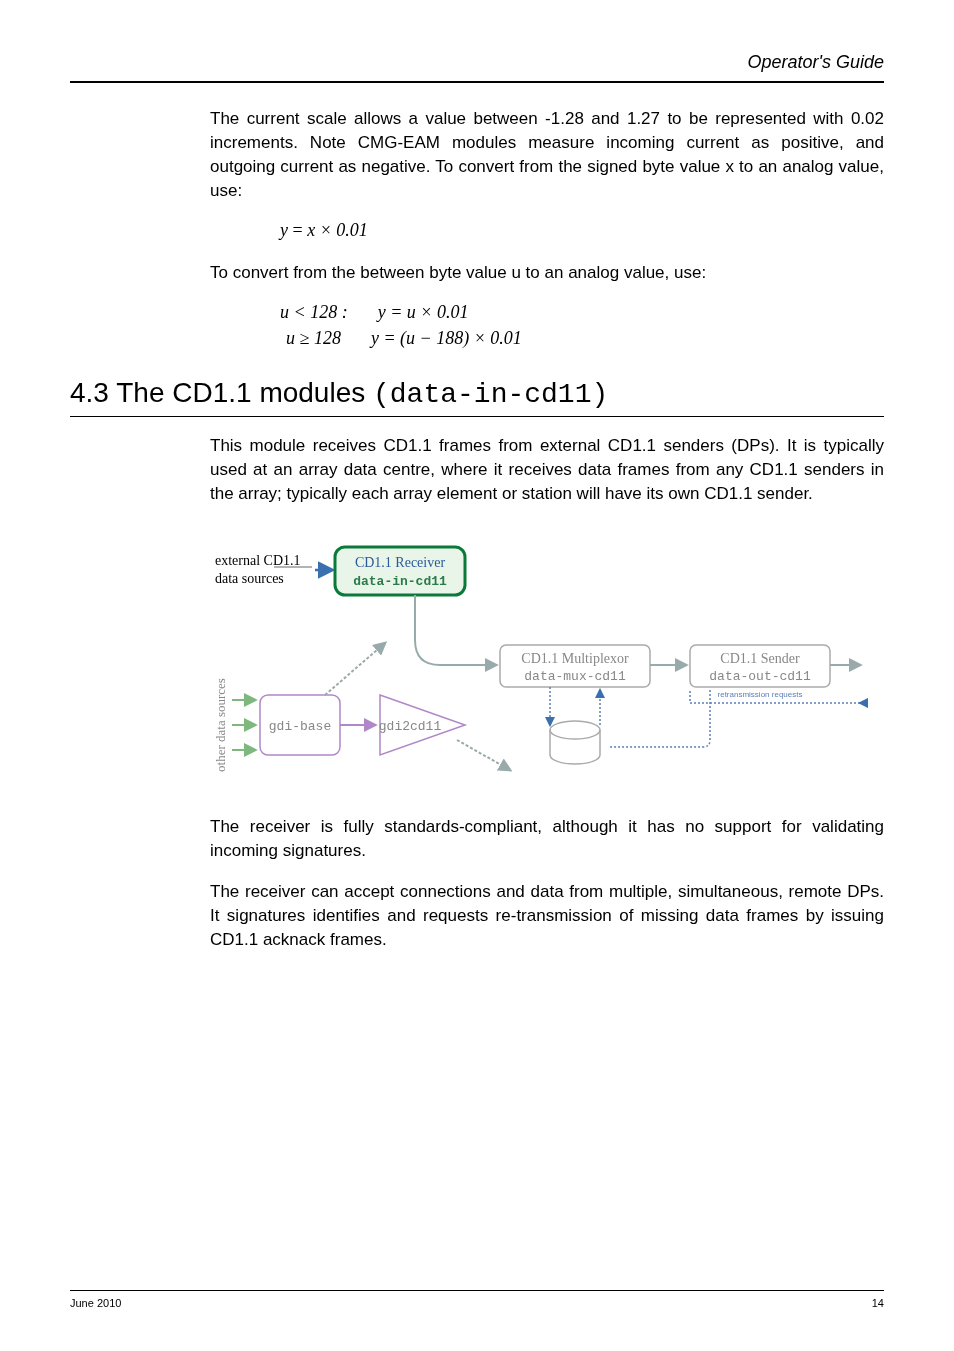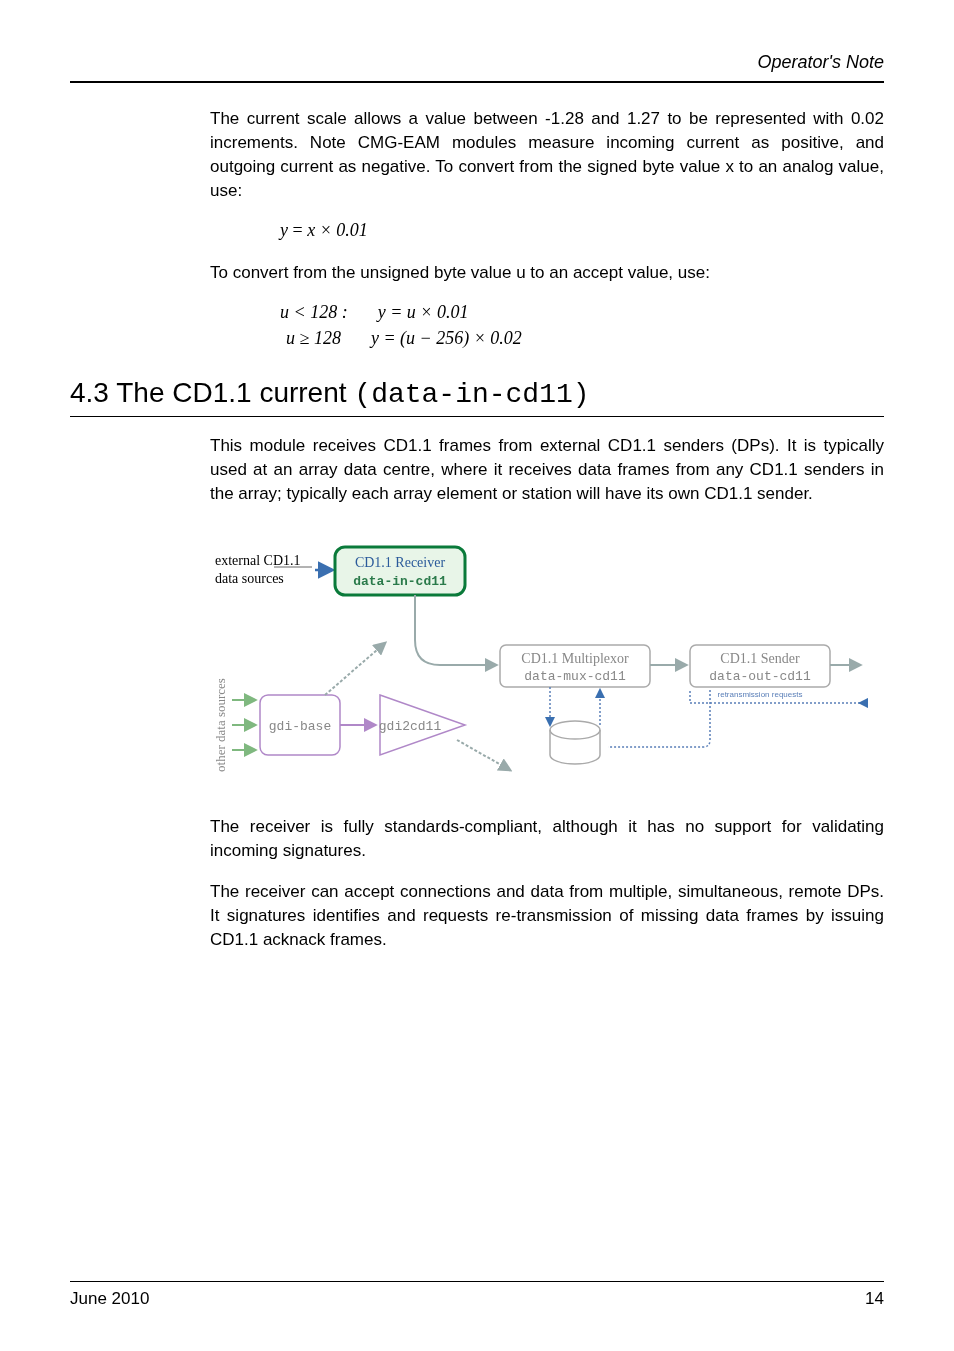--- a/index.html
+++ b/index.html
@@ -70,51 +70,51 @@
     left: 70px;
     right: 70px;
   }
   .footer-hr {
     border-bottom: 1px solid #000;
     margin-bottom: 5px;
   }
   .footer-row {
     display: flex;
     justify-content: space-between;
-    font-size: 17px;
+    font-size: 11px;
   }
 </style>
 </head>
 <body>
 
-<div class="header-right">Operator's Note</div>
+<div class="header-right">Operator's Guide</div>
 <div class="hr"></div>
 
 <p class="body-text">The current scale allows a value between -1.28 and 1.27 to be represented with 0.02 increments. Note CMG-EAM modules measure incoming current as positive, and outgoing current as negative. To convert from the signed byte value x to an analog value, use:</p>
 
 <div class="formula">
   <span>y</span><span class="op"> = </span><span>x × 0.01</span>
 </div>
 
-<p class="body-text">To convert from the unsigned byte value u to an accept value, use:</p>
+<p class="body-text">To convert from the between byte value u to an analog value, use:</p>
 
 <div class="formula">
   <div class="formula-row">
     <span>u &lt; 128 :</span>
     <span>y = u × 0.01</span>
   </div>
   <div class="formula-row">
     <span style="margin-left:6px;font-style:italic;">u ≥ 128</span>
-    <span>y = (u − 256) × 0.02</span>
+    <span>y = (u − 188) × 0.01</span>
   </div>
 </div>
 
 <h2 class="section-title">
   <span>4.3</span>
-  <span>The CD1.1 current</span>
+  <span>The CD1.1 modules</span>
   <span class="code">(data-in-cd11)</span>
 </h2>
 <div class="section-hr"></div>
 
 <p class="body-text">This module receives CD1.1 frames from external CD1.1 senders (DPs).  It is typically used at an array data centre, where it receives data frames from any CD1.1 senders in the array; typically each array element or station will have its own CD1.1 sender.</p>
 
 <svg class="diagram" width="660" height="260">
   <defs>
     <marker id="arrow-blue" viewBox="0 0 10 10" refX="8" refY="5" markerWidth="7" markerHeight="7" orient="auto">
       <path d="M0,0 L10,5 L0,10 z" fill="#3a6fb0"></path>

